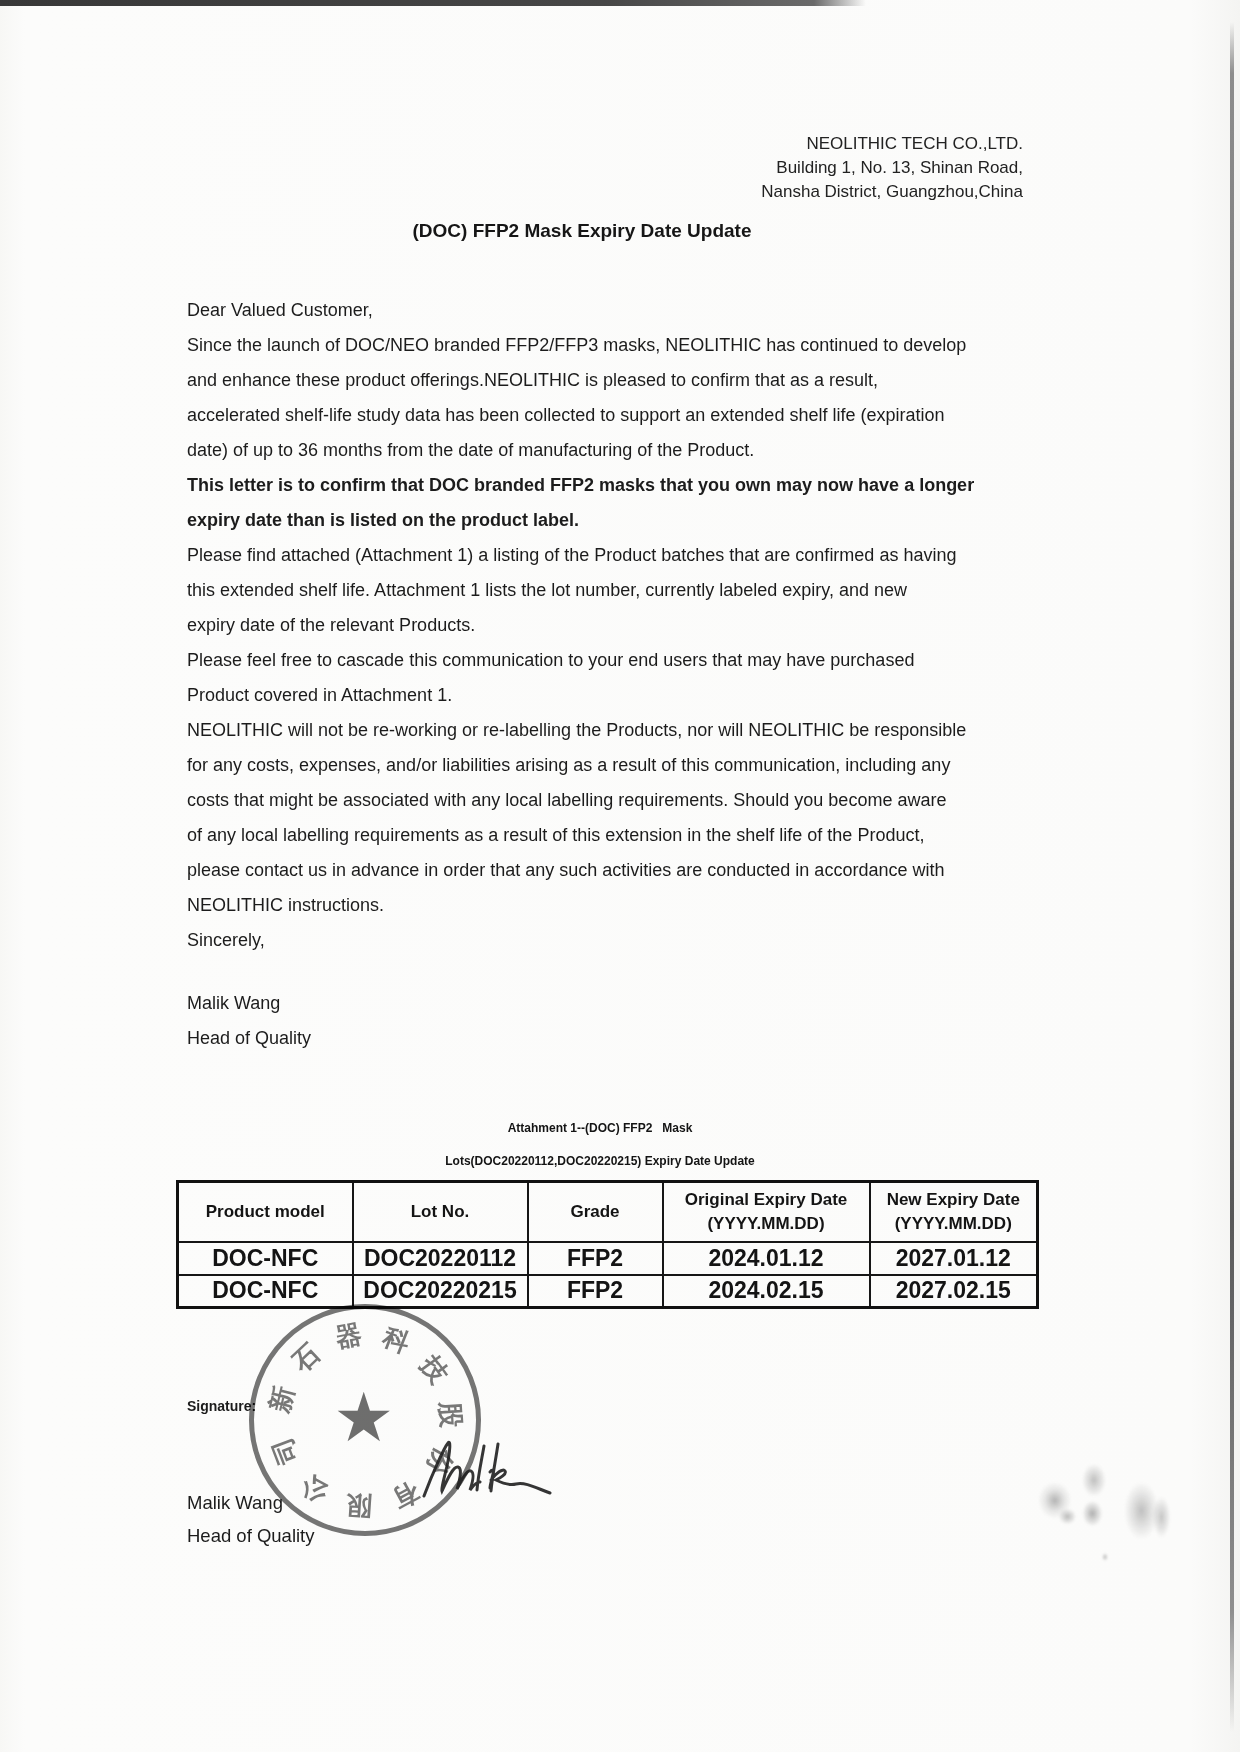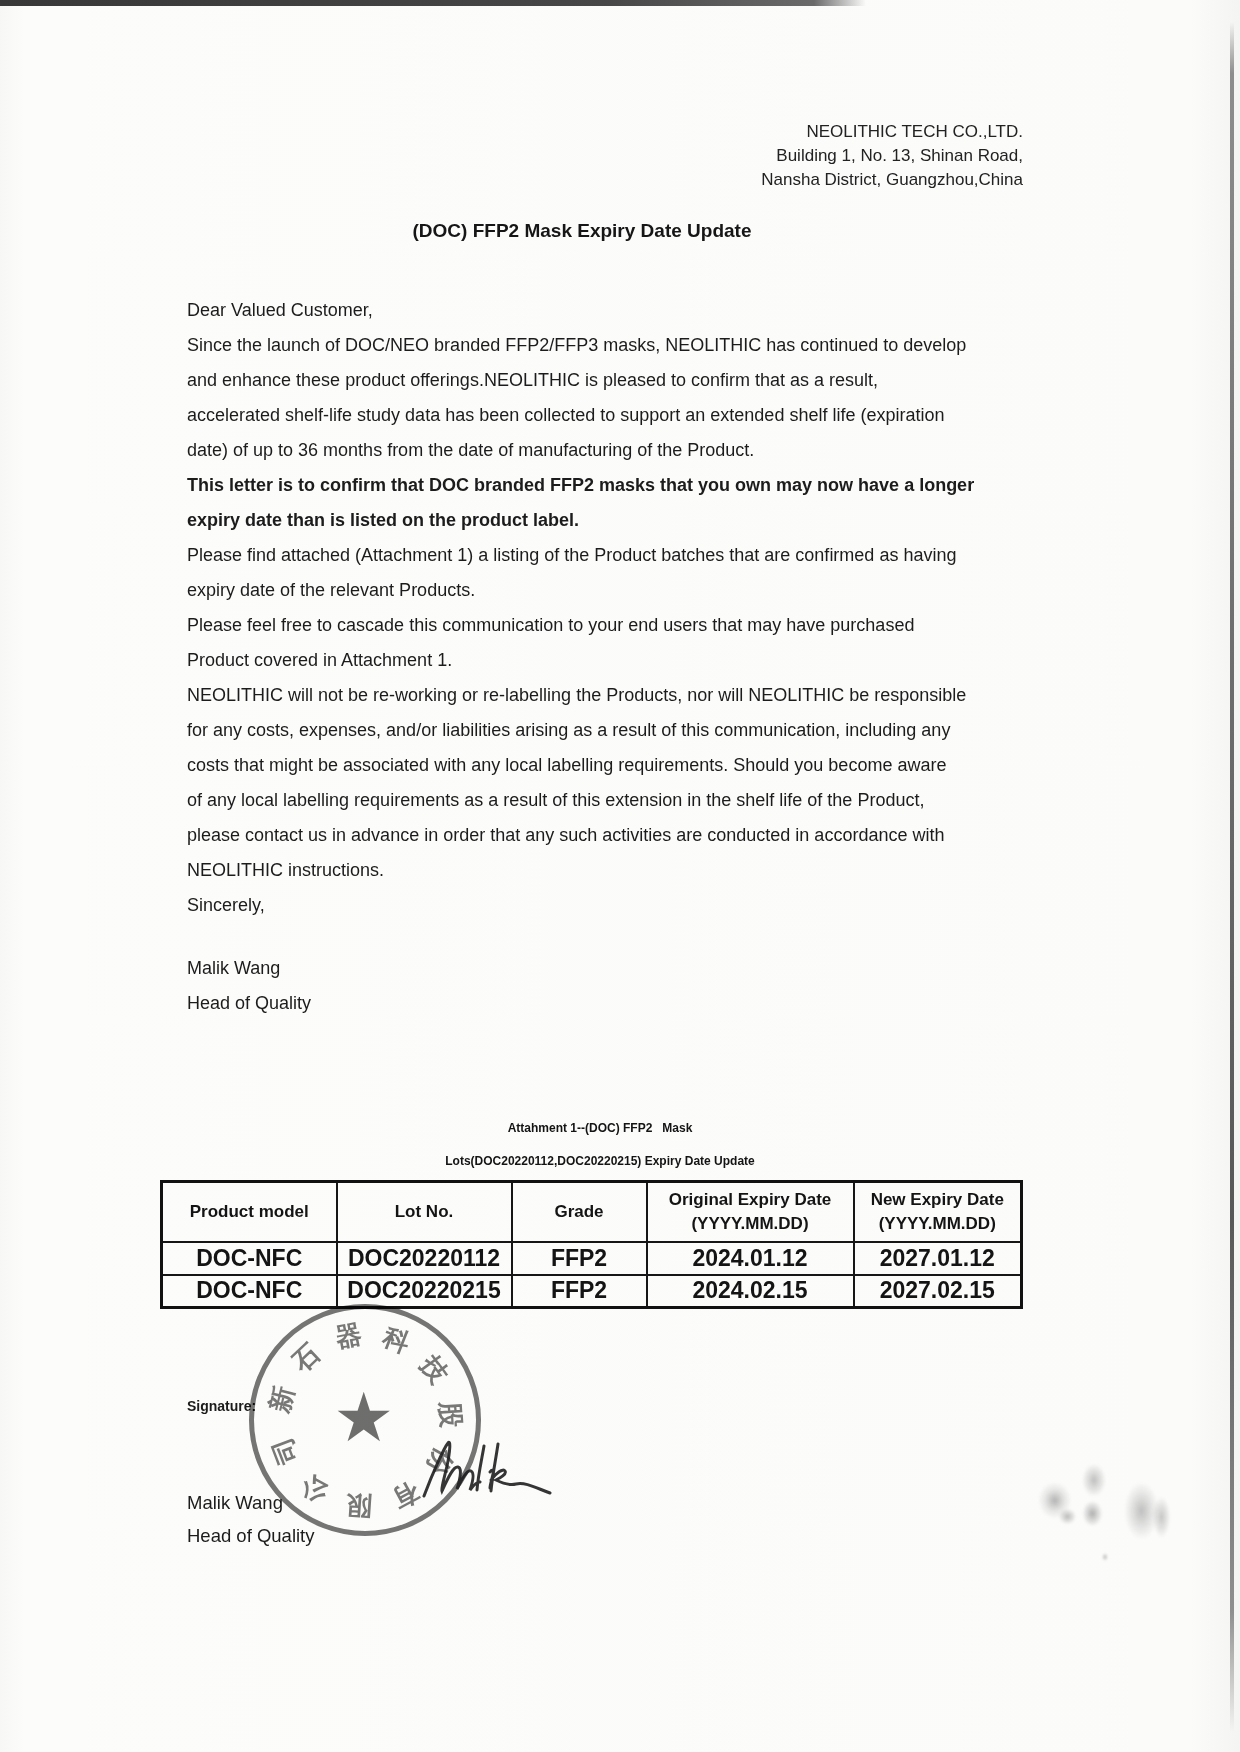--- a/index.html
+++ b/index.html
@@ -10,34 +10,34 @@
     background:linear-gradient(90deg,#f7f7f5 0,#fcfcfb 2%,#fbfbfa 96%,#f4f4f2 100%);
     overflow:hidden;
     font-family:"Liberation Sans",sans-serif;
     color:#1c1c1c;
   }
   
   .scan-top{position:absolute;left:0;top:0;width:866px;height:6px;background:linear-gradient(90deg,#383838 0,#474747 70%,#6a6a6a 94%,rgba(130,130,130,0) 100%);}
   .scan-right{position:absolute;left:1230px;top:22px;width:4px;height:1710px;
     background:linear-gradient(180deg,rgba(120,120,120,0) 0%,#8d8d8d 3%,#6f6f6f 35%,#585858 70%,#8f8f8f 93%,rgba(150,150,150,0) 100%);}
   
-  .letterhead{position:absolute;right:217px;top:120px;text-align:right;font-size:17px;line-height:24px;color:#222;}
+  .letterhead{position:absolute;right:217px;top:132px;text-align:right;font-size:17px;line-height:24px;color:#222;}
   
   .doc-title{position:absolute;left:0;top:220px;width:1164px;text-align:center;font-weight:bold;font-size:19px;color:#161616;}
   
   .body-block{position:absolute;left:187px;top:293px;width:852px;}
   .ln{height:35px;line-height:35px;font-size:18px;white-space:nowrap;}
   .ln.b{font-weight:bold;}
   .gap{}
   .gap-lg{margin-top:28px;}
   
   .attach-heading{position:absolute;left:170px;top:1112px;width:860px;text-align:center;font-weight:bold;font-size:12px;color:#141414;}
   .attach-heading .hl{height:33px;line-height:33px;white-space:pre;}
   
-  table.expiry{position:absolute;left:160px;top:1180px;width:860px;border-collapse:collapse;table-layout:fixed;background:transparent;border-radius:22px;}
+  table.expiry{position:absolute;left:176px;top:1180px;width:860px;border-collapse:collapse;table-layout:fixed;background:transparent;border-radius:22px;}
   table.expiry th,table.expiry td{
     border:2px solid #161616;text-align:center;vertical-align:middle;
     font-weight:bold;color:#141414;padding:0;
   }
   table.expiry{border:3px solid #111;}
   tr.hdr{height:60px;}
   tr.hdr th{font-size:17px;line-height:24px;}
   tr.data{height:33px;}
   tr.data td{font-size:23px;}
   
@@ -93,20 +93,21 @@
 
     <div class="ln">Since the launch of DOC/NEO branded FFP2/FFP3 masks, NEOLITHIC has continued to develop</div>
     <div class="ln">and enhance these product offerings.NEOLITHIC is pleased to confirm that as a result,</div>
     <div class="ln">accelerated shelf-life study data has been collected to support an extended shelf life (expiration</div>
     <div class="ln">date) of up to 36 months from the date of manufacturing of the Product.</div>
 
     <div class="ln b gap">This letter is to confirm that DOC branded FFP2 masks that you own may now have a longer</div>
     <div class="ln b">expiry date than is listed on the product label.</div>
 
     <div class="ln gap">Please find attached (Attachment 1) a listing of the Product batches that are confirmed as having</div>
+    <div class="ln">this extended shelf life. Attachment 1 lists the lot number, currently labeled expiry, and new</div>
     <div class="ln">expiry date of the relevant Products.</div>
 
     <div class="ln gap">Please feel free to cascade this communication to your end users that may have purchased</div>
     <div class="ln">Product covered in Attachment 1.</div>
 
     <div class="ln gap">NEOLITHIC will not be re-working or re-labelling the Products, nor will NEOLITHIC be responsible</div>
     <div class="ln">for any costs, expenses, and/or liabilities arising as a result of this communication, including any</div>
     <div class="ln">costs that might be associated with any local labelling requirements. Should you become aware</div>
     <div class="ln">of any local labelling requirements as a result of this extension in the shelf life of the Product,</div>
     <div class="ln">please contact us in advance in order that any such activities are conducted in accordance with</div>

